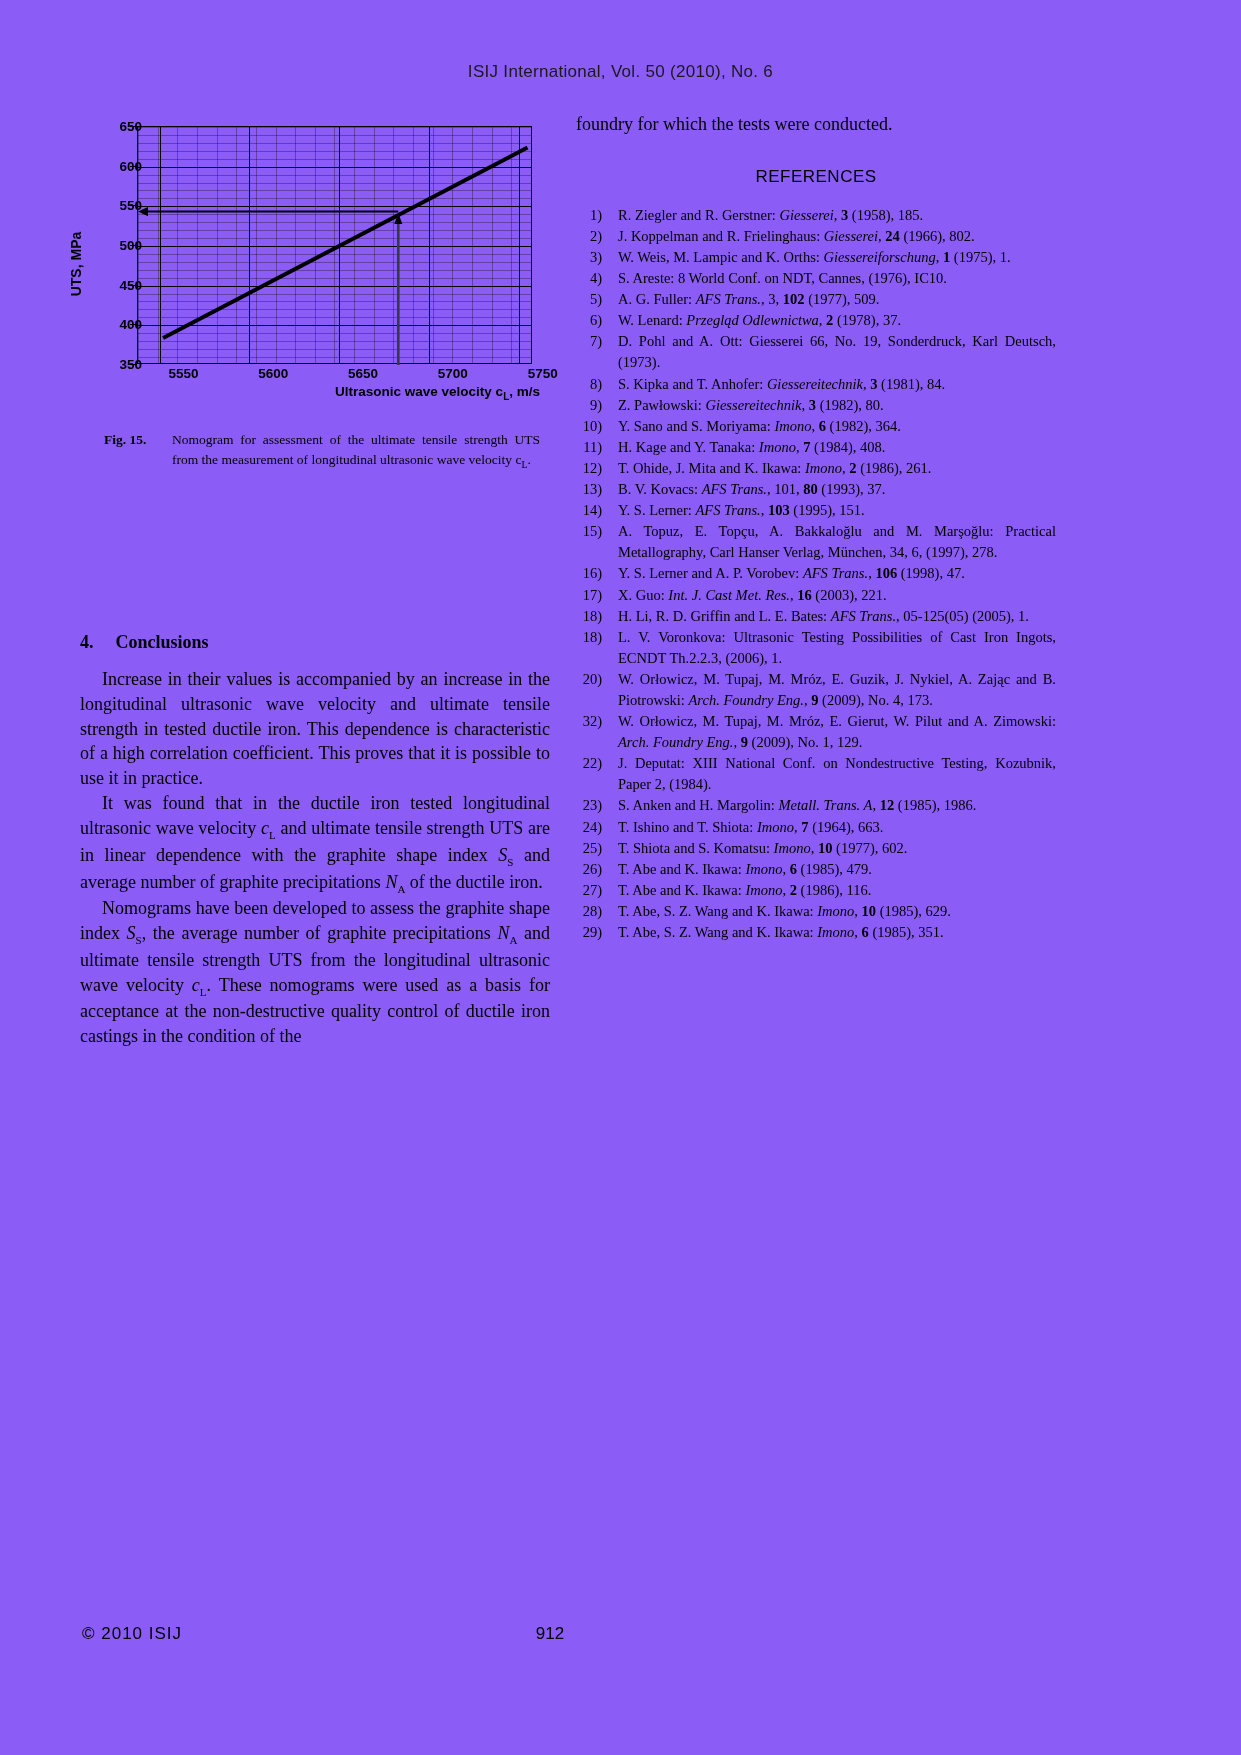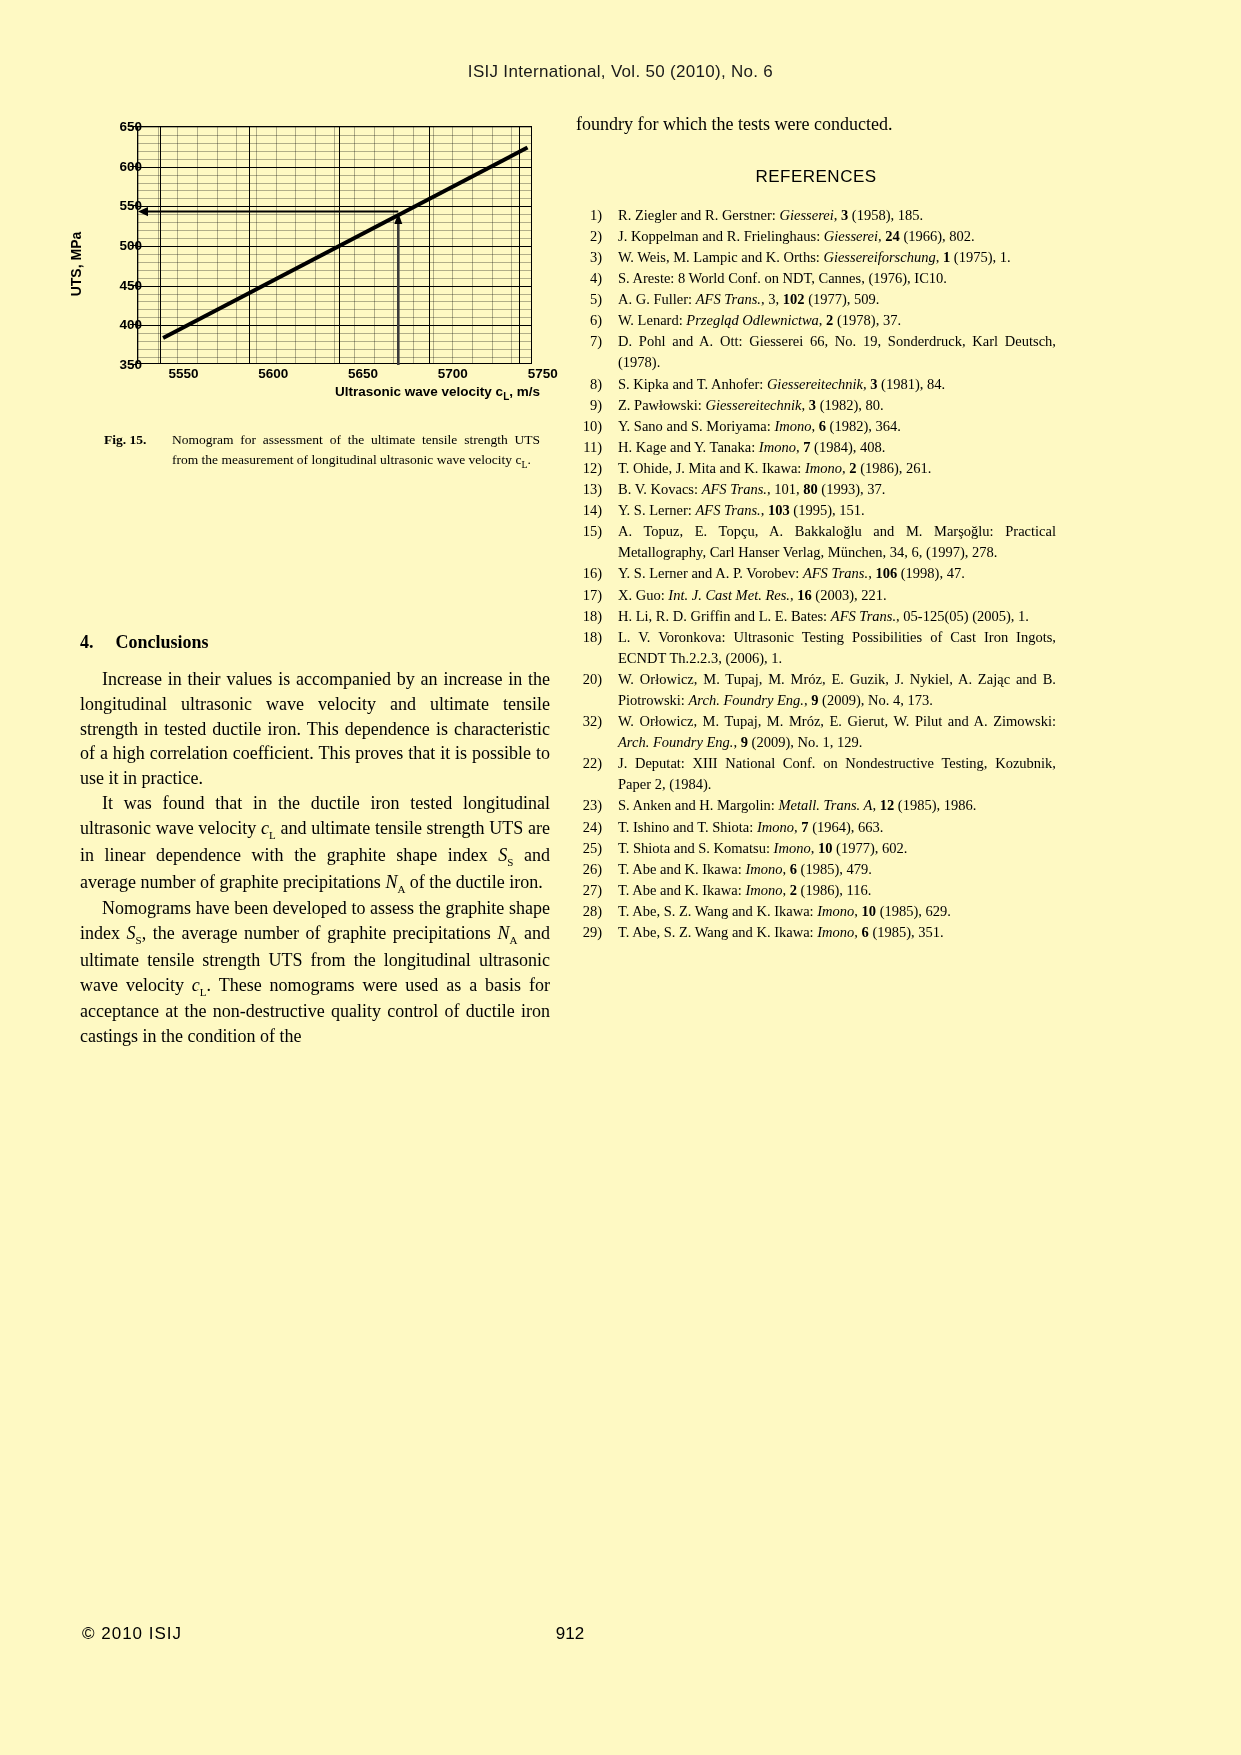--- a/index.html
+++ b/index.html
@@ -8,21 +8,21 @@
     background: #ffffff;
   }
   body {
     font-family: "Liberation Serif", serif;
     color: #000000;
   }
   .page {
     position: relative;
     width: 1241px;
     height: 1755px;
-    background: #fef9c3;
+    background: #8b5cf6;
     overflow: hidden;
   }
 
   
   .running-head {
     position: absolute;
     top: 62px;
     left: 0;
     width: 1241px;
     text-align: center;
@@ -240,21 +240,20 @@
     letter-spacing: 1px;
   }
   .footer-center {
     position: absolute;
     left: 0;
     top: 1624px;
     width: 1100px;
     text-align: center;
     font-family: "Liberation Sans", sans-serif;
     font-size: 17px;
-    padding-left: 20px;
   }
 </style>
 </head>
 <body>
 
 <div class="page">
 
   <div class="running-head">ISIJ International, Vol. 50 (2010), No. 6</div>
 
   <div class="col-left">
@@ -358,21 +357,21 @@
         <div class="ref-item">
           <div class="ref-num">5)</div>
           <div class="ref-text">A. G. Fuller: <i>AFS Trans.</i>, 3, <b>102</b> (1977),  509.</div>
         </div>
         <div class="ref-item">
           <div class="ref-num">6)</div>
           <div class="ref-text">W. Lenard: <i>Przegląd Odlewnictwa</i>, <b>2</b> (1978), 37.</div>
         </div>
         <div class="ref-item">
           <div class="ref-num">7)</div>
-          <div class="ref-text">D. Pohl and A. Ott: Giesserei 66, No. 19, Sonderdruck, Karl Deutsch, (1978).</div>
+          <div class="ref-text">D. Pohl and A. Ott: Giesserei 66, No. 19, Sonderdruck, Karl Deutsch, (1973).</div>
         </div>
         <div class="ref-item">
           <div class="ref-num">8)</div>
           <div class="ref-text">S. Kipka and T. Anhofer: <i>Giessereitechnik</i>, <b>3</b> (1981), 84.</div>
         </div>
         <div class="ref-item">
           <div class="ref-num">9)</div>
           <div class="ref-text">Z. Pawłowski: <i>Giessereitechnik</i>, <b>3</b> (1982), 80.</div>
         </div>
         <div class="ref-item">

